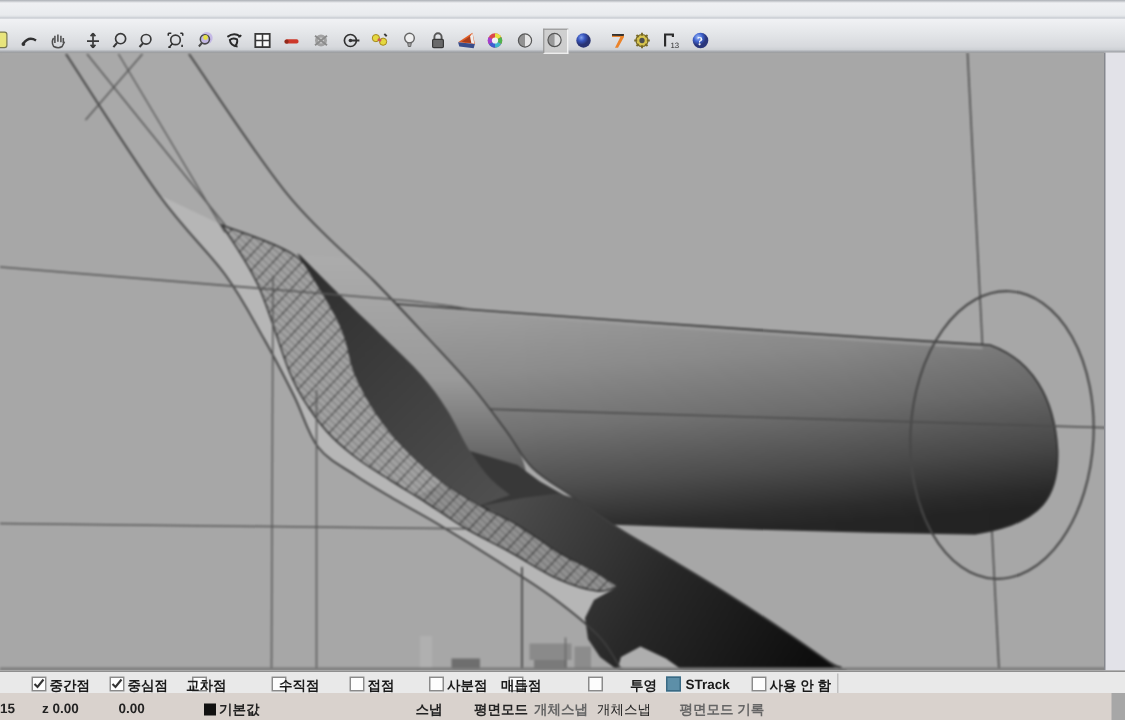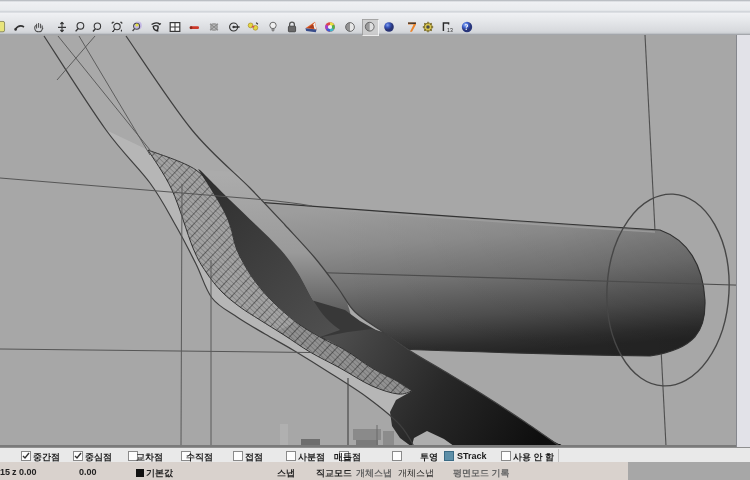--- a/index.html
+++ b/index.html
@@ -6,21 +6,21 @@
 body{width:750px;height:480px;overflow:hidden;position:relative;font-family:"Liberation Sans",sans-serif;background:#a7a7a7;}
 #toolbar{position:absolute;left:0;top:0;width:750px;height:35px;filter:blur(0.3px);
  background:linear-gradient(#aaaeb4 0,#eff0f3 2px,#e9ebee 10px,#dde0e4 11px,#c8ccd2 12px,#f0f1f4 13px,#e4e6e9 22px,#d7d9dd 31px,#ced1d5 33px,#96999e 35px);}
 .ic{position:absolute;top:19px;width:16px;height:16px;transform:scale(0.8);transform-origin:center;opacity:0.88;}
 #vp{position:absolute;left:0;top:35px;width:750px;height:412px;background:#a7a7a7;overflow:hidden;}
 #vp svg{filter:blur(0.7px);}
 #rstrip{position:absolute;left:736px;top:35px;width:14px;height:412px;background:#e2e2e8;border-left:1px solid #85878d;}
 #osnap{filter:blur(0.3px);position:absolute;left:0;top:447px;width:750px;height:15px;background:#e9e9e9;border-top:1px solid #8f8f8f;box-sizing:border-box;font-size:9px;color:#1c1c1c;}
 .cb{position:absolute;top:3px;width:8px;height:8px;background:#fdfdfd;border:1px solid #8a8a8a;}
 .cl{position:absolute;top:3px;font-size:9px;letter-spacing:0px;color:#1a1a1a;white-space:nowrap;font-weight:bold;text-align:center;}
-#status{filter:blur(0.3px);position:absolute;left:0;top:462px;width:628px;height:18px;background:#d9d2cd;font-size:9px;color:#222;font-weight:bold;}
+#status{filter:blur(0.3px);position:absolute;left:0;top:462px;width:741px;height:18px;background:#d9d2cd;font-size:9px;color:#222;font-weight:bold;}
 .st{position:absolute;top:5px;white-space:nowrap;}
 </style>
 </head>
 <body>
 <div id="vp">
 <svg width="750" height="412" viewBox="0 35 750 412">
 <defs>
 <pattern id="net" width="7" height="3.4" patternUnits="userSpaceOnUse" patternTransform="rotate(43 0 0)">
   <rect width="7" height="3.4" fill="none"></rect>
   <path d="M0,0 L7,0" stroke="#3a3a3a" stroke-width="0.55" fill="none"></path>
@@ -234,40 +234,40 @@
 <div id="osnap">
 <span class="cb" style="left:21px"><svg width="8" height="8">
         <path d="M1,4 L3,6 L7,1" stroke="#333" stroke-width="1.4" fill="none"></path>
       </svg></span>
     <span class="cl" style="left:33px">중간점</span>
 <span class="cb" style="left:73px"><svg width="8" height="8">
         <path d="M1,4 L3,6 L7,1" stroke="#333" stroke-width="1.4" fill="none"></path>
       </svg></span>
     <span class="cl" style="left:85px">중심점</span>
 <span class="cb" style="left:128px"></span>
-    <span class="cl" style="left:136px">교차점</span>
+    <span class="cl" style="left:124px">교차점</span>
 <span class="cb" style="left:181px"></span>
     <span class="cl" style="left:186px">수직점</span>
 <span class="cb" style="left:233px"></span>
     <span class="cl" style="left:245px">접점</span>
 <span class="cb" style="left:286px"></span>
     <span class="cl" style="left:298px">사분점</span>
 <span class="cb" style="left:339px"></span>
     <span class="cl" style="left:334px">매듭점</span>
 <span class="cb" style="left:392px"></span>
     <span class="cl" style="left:420px">투영</span>
 <span class="cb" style="left:444px;background:#5d8fa8;border-color:#3a6a84"></span>
     <span class="cl" style="left:457px">STrack</span>
 <span class="cb" style="left:501px"></span>
     <span class="cl" style="left:513px">사용 안 함</span>
 <span style="position:absolute;left:558px;top:1px;width:1px;height:13px;background:#c0c0c0"></span>
 </div>
 <div id="status">
 <span class="st" style="left:0px">15</span>
-<span class="st" style="left:12px">z 0.00</span>
+<span class="st" style="left:28px">z 0.00</span>
 <span class="st" style="left:79px">0.00</span>
 <span class="st" style="left:136px"><span style="display:inline-block;width:8px;height:8px;background:#111;vertical-align:-1px;margin-right:2px"></span>기본값</span>
 <span class="st" style="left:277px">스냅</span>
-<span class="st" style="left:316px;font-weight:bold">직교모드</span>
+<span class="st" style="left:316px;font-weight:bold">평면모드</span>
 <span class="st" style="left:356px;color:#666">개체스냅</span>
 <span class="st" style="left:398px;font-weight:normal">개체스냅</span>
 <span class="st" style="left:453px;color:#666">평면모드 기록</span>
 </div>
 
 </body></html>

